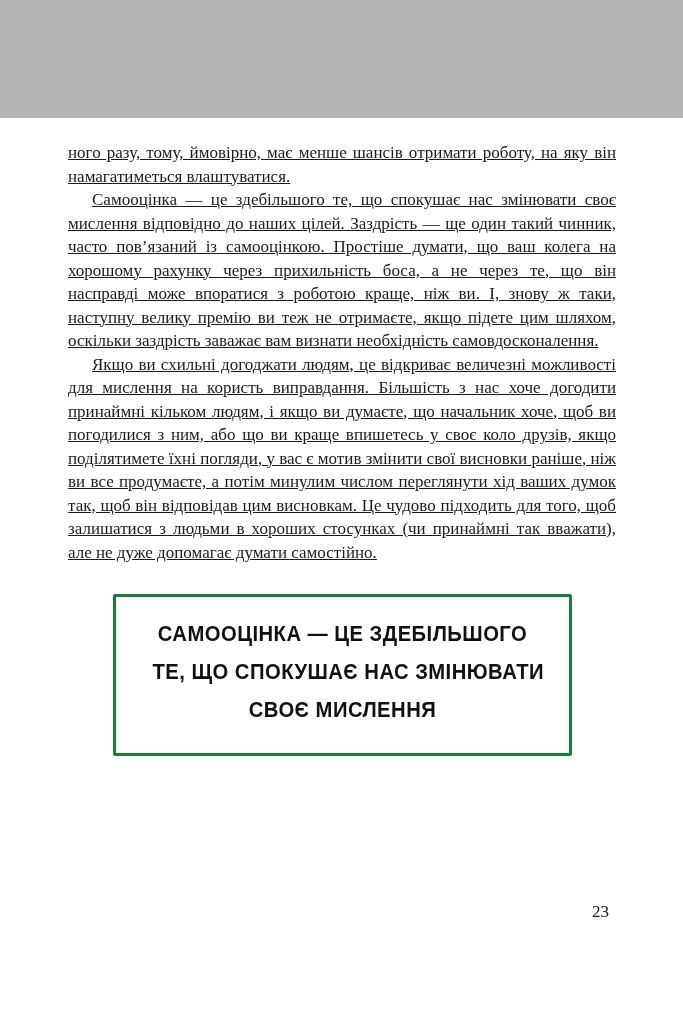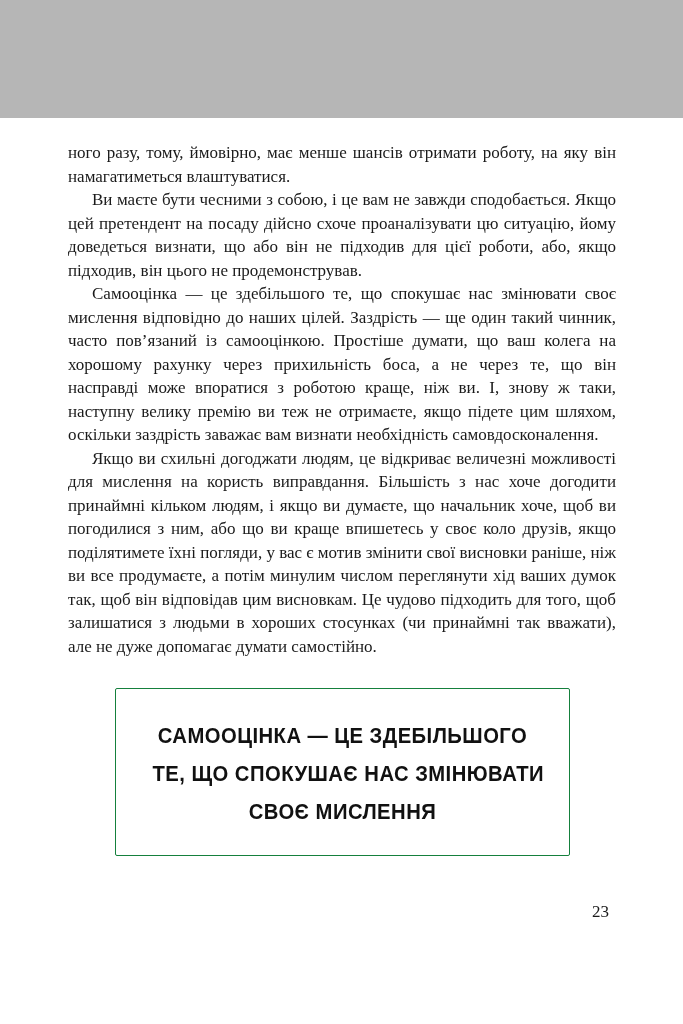--- a/index.html
+++ b/index.html
@@ -31,30 +31,31 @@
       font-size: 17px;
       line-height: 23.5px;
       color: #1a1a1a;
       text-align: justify;
       hyphens: auto;
       -webkit-hyphens: auto;
     }
     .body-text p {
       margin: 0;
       padding: 0;
+      text-decoration: underline;
     }
     .body-text p.indent {
       text-indent: 24px;
     }
     .pullquote {
       margin: 30px auto 0 auto;
       width: 413px;
-      border: 1px solid #15803d;
+      border: 3px solid #15803d;
       border-radius: 2px;
-      padding: 28px 20px 24px 20px;
+      padding: 18px 20px 24px 20px;
       text-align: center;
       font-family: "Liberation Sans", "DejaVu Sans", sans-serif;
       font-weight: 600;
       font-size: 22px;
       line-height: 38px;
       color: #111111;
       letter-spacing: 0.5px;
     }
     .pullquote .pq-line {
       white-space: nowrap;
@@ -71,21 +72,20 @@
   </style>
 </head>
 <body>
 
 <div class="page">
 
   <div class="header-band"></div>
 
   <div class="body-text">
     <p>ного разу, тому, ймовірно, має менше шансів отримати роботу, на яку він намагатиметься влаштуватися.</p>
-    <p class="indent">Ви маєте бути чесними з собою, і це вам не завжди сподобається. Якщо цей претендент на посаду дійсно схоче проаналізувати цю ситуацію, йому доведеться визнати, що або він не підходив для цієї роботи, або, якщо підходив, він цього не продемонстрував.</p>
     <p class="indent">Самооцінка — це здебільшого те, що спокушає нас змінювати своє мислення відповідно до наших цілей. Заздрість — ще один такий чинник, часто пов’язаний із самооцінкою. Простіше думати, що ваш колега на хорошому рахунку через прихильність боса, а не через те, що він насправді може впоратися з роботою краще, ніж ви. І, знову ж таки, наступну велику премію ви теж не отримаєте, якщо підете цим шляхом, оскільки заздрість заважає вам визнати необхідність самовдосконалення.</p>
     <p class="indent">Якщо ви схильні догоджати людям, це відкриває величезні можливості для мислення на користь виправдання. Більшість з нас хоче догодити принаймні кільком людям, і якщо ви думаєте, що начальник хоче, щоб ви погодилися з ним, або що ви краще впишетесь у своє коло друзів, якщо поділятимете їхні погляди, у вас є мотив змінити свої висновки раніше, ніж ви все продумаєте, а потім минулим числом переглянути хід ваших думок так, щоб він відповідав цим висновкам. Це чудово підходить для того, щоб залишатися з людьми в хороших стосунках (чи принаймні так вважати), але не дуже допомагає думати самостійно.</p>
 
     <div class="pullquote">
       <div class="pq-line">САМООЦІНКА — ЦЕ ЗДЕБІЛЬШОГО</div>
       <div class="pq-line">ТЕ, ЩО СПОКУШАЄ НАС ЗМІНЮВАТИ</div>
       <div class="pq-line">СВОЄ МИСЛЕННЯ</div>
     </div>
   </div>
 

